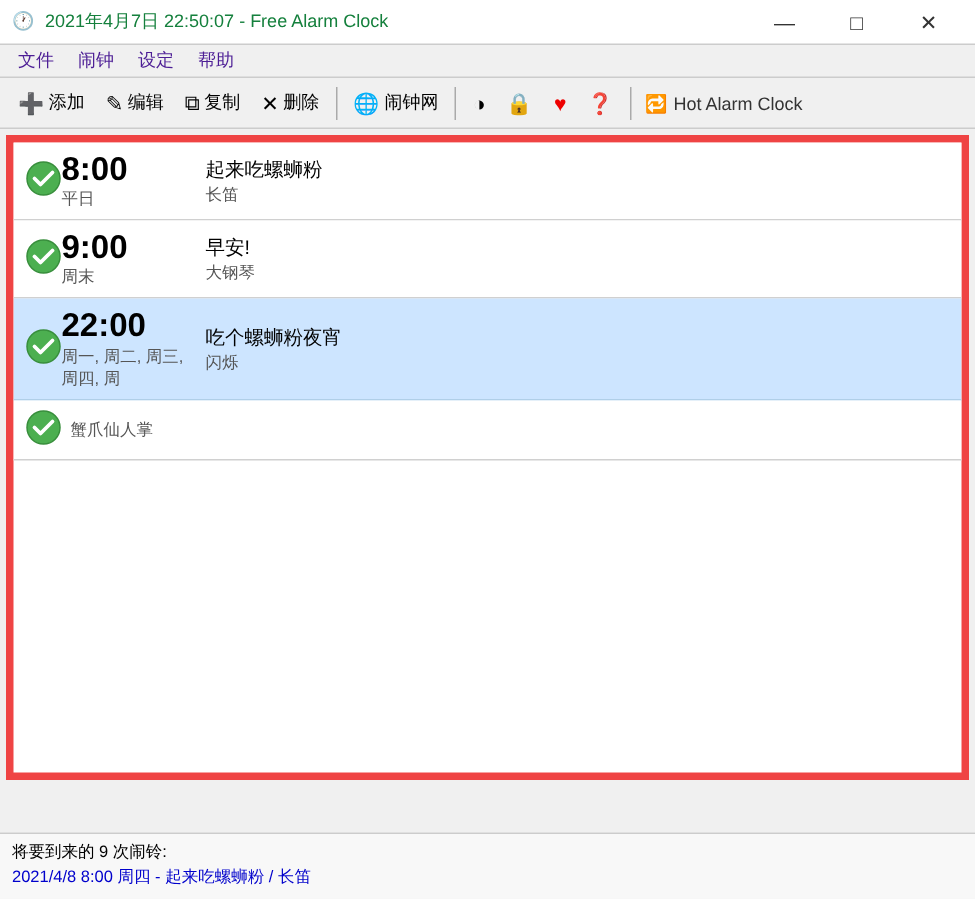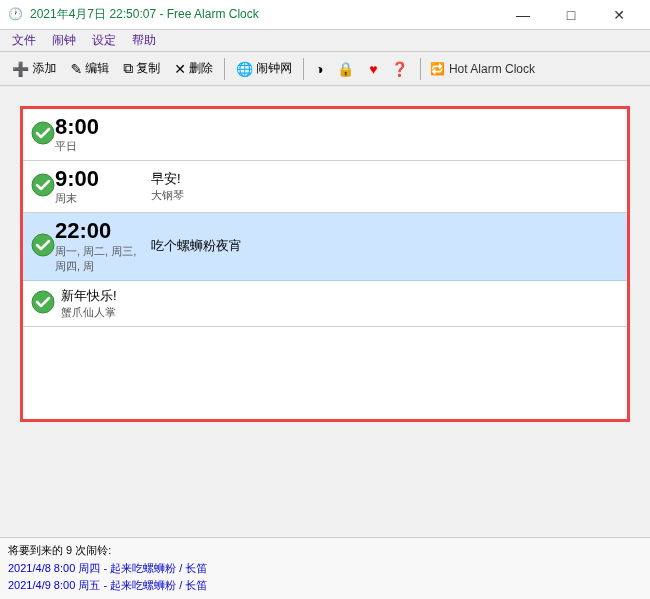--- a/index.html
+++ b/index.html
@@ -103,23 +103,23 @@
       align-items: center;
       gap: 4px;
       margin-left: 4px;
       font-size: 12px;
       color: #333;
     }
 
     
     .main-area {
       background: #fff;
-      border: 3px solid #ef4444;
-      margin: 20px;
-      height: 316px;
+      border: 5px solid #ef4444;
+      margin: 4px;
+      height: 430px;
       overflow: hidden;
     }
     .alarm-row {
       display: flex;
       align-items: center;
       border-bottom: 1px solid #d0d0d0;
       padding: 6px 8px;
       cursor: pointer;
       background: #fff;
     }
@@ -244,20 +244,24 @@
         <div>
       <svg class="check-svg" viewBox="0 0 24 24" xmlns="http://www.w3.org/2000/svg">
         <circle cx="12" cy="12" r="11" fill="#4caf50" stroke="#388e3c" stroke-width="1"></circle>
         <polyline points="6,12 10,16 18,8" fill="none" stroke="white" stroke-width="2.5" stroke-linecap="round" stroke-linejoin="round"></polyline>
       </svg>
     </div>
         <div class="alarm-time-block">
           <div class="alarm-time">8:00</div>
           <div class="alarm-schedule">平日</div>
         </div>
+        <div class="alarm-info">
+          <div class="alarm-name">起来吃螺蛳粉</div>
+          <div class="alarm-sound">长笛</div>
+        </div>
       </div>
       <div class="alarm-row">
         <div>
       <svg class="check-svg" viewBox="0 0 24 24" xmlns="http://www.w3.org/2000/svg">
         <circle cx="12" cy="12" r="11" fill="#4caf50" stroke="#388e3c" stroke-width="1"></circle>
         <polyline points="6,12 10,16 18,8" fill="none" stroke="white" stroke-width="2.5" stroke-linecap="round" stroke-linejoin="round"></polyline>
       </svg>
     </div>
         <div class="alarm-time-block">
           <div class="alarm-time">9:00</div>
@@ -274,34 +278,33 @@
         <circle cx="12" cy="12" r="11" fill="#4caf50" stroke="#388e3c" stroke-width="1"></circle>
         <polyline points="6,12 10,16 18,8" fill="none" stroke="white" stroke-width="2.5" stroke-linecap="round" stroke-linejoin="round"></polyline>
       </svg>
     </div>
         <div class="alarm-time-block">
           <div class="alarm-time">22:00</div>
           <div class="alarm-schedule">周一, 周二, 周三, 周四, 周</div>
         </div>
         <div class="alarm-info">
           <div class="alarm-name">吃个螺蛳粉夜宵</div>
+          <div class="alarm-sound">闪烁</div>
         </div>
       </div>
       <div class="alarm-row">
         <div>
       <svg class="check-svg" viewBox="0 0 24 24" xmlns="http://www.w3.org/2000/svg">
         <circle cx="12" cy="12" r="11" fill="#4caf50" stroke="#388e3c" stroke-width="1"></circle>
         <polyline points="6,12 10,16 18,8" fill="none" stroke="white" stroke-width="2.5" stroke-linecap="round" stroke-linejoin="round"></polyline>
       </svg>
     </div>
         <div class="alarm-info">
-          <div class="alarm-name">新年快乐!</div>
           <div class="alarm-sound">蟹爪仙人掌</div>
         </div>
       </div>
     </div>
 </div>
 
 <div class="status-bar">
   <div class="status-line">将要到来的 9 次闹铃:</div>
   <div class="status-line blue">2021/4/8 8:00 周四 - 起来吃螺蛳粉 / 长笛</div>
-  <div class="status-line blue">2021/4/9 8:00 周五 - 起来吃螺蛳粉 / 长笛</div>
 </div>
 
 </body></html>

